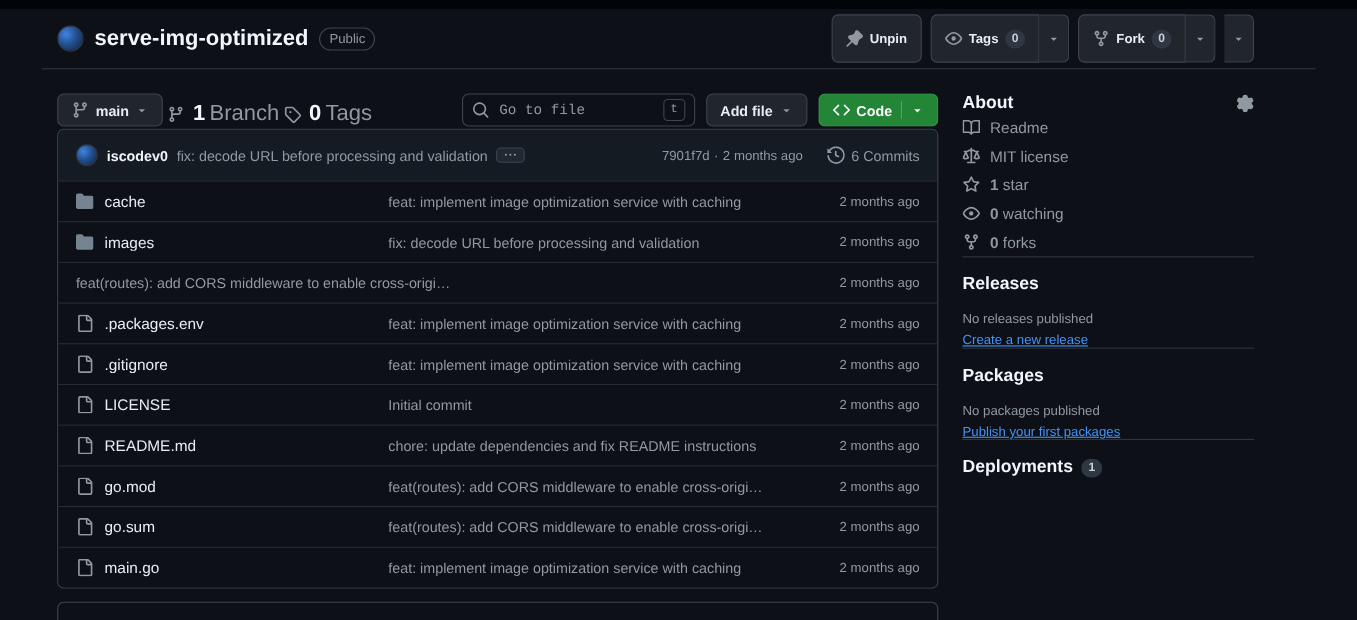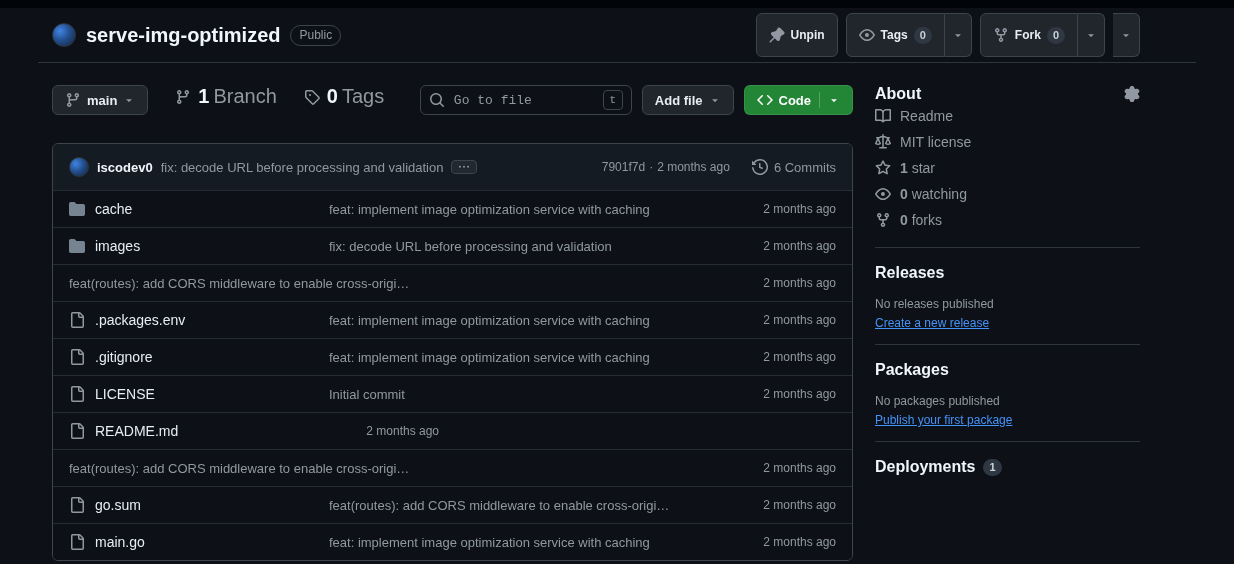--- a/index.html
+++ b/index.html
@@ -41,67 +41,67 @@
   .ic{display:inline-flex;align-items:center;line-height:0}
   .muted-ic{color:var(--muted)}
   .star-gold{color:var(--gold)}
   .header-divider{margin:13px 38px 0;border-bottom:1px solid var(--border-soft)}
   
   .content{display:flex;gap:22px;margin-top:22px}
   .main-col{width:801px;flex:none}
   .side-col{width:265px;flex:none}
   
   .toolbar{display:flex;align-items:center;justify-content:space-between;height:30px}
-  .toolbar-left{display:flex;align-items:flex-start;gap:27px}
+  .toolbar-left{display:flex;align-items:flex-end;gap:4px}
   .btn-md{height:30px;font-size:13px}
   .meta-link{display:inline-flex;align-items:center;gap:7px;font-size:20px;
     color:var(--muted);text-decoration:none}
   .meta-link strong{color:var(--text-strong);font-weight:700}
   .meta-link .lbl{margin-left:4px}
   .toolbar-right{display:flex;align-items:center;gap:10px}
   .search-box{display:flex;align-items:center;gap:7px;width:212px;height:30px;
     padding:0 8px;border:1px solid var(--border);border-radius:6px;background:var(--bg)}
   .search-box input{flex:1;min-width:0;background:transparent;border:0;outline:none;
     color:var(--text);font-size:13px;font-family:Liberation Mono, monospace}
   .search-box input::placeholder{color:var(--muted)}
   .key-hint{width:20px;height:20px;border:1px solid var(--border);border-radius:4px;
     color:var(--muted);font-size:11px;display:flex;align-items:center;justify-content:center;
     font-family:"Liberation Mono",monospace;flex:none}
   .btn-primary{background:var(--green);border-color:rgba(240,246,252,0.1);color:#fff}
   .code-divider{width:1px;height:16px;background:rgba(240,246,252,0.25);margin:0 2px}
   
-  .file-table{margin-top:28px;border:1px solid var(--border);border-radius:6px;
+  .file-table{margin-top:2px;border:1px solid var(--border);border-radius:6px;
     overflow:hidden;background:var(--bg)}
   .commit-bar{display:flex;align-items:center;gap:8px;height:46px;padding:0 16px;
     background:var(--panel);font-size:13px}
   .commit-author{font-weight:700;color:var(--text-strong);text-decoration:none}
   .commit-msg-link{color:var(--muted);text-decoration:none;white-space:nowrap;
     overflow:hidden;text-overflow:ellipsis;flex:0 1 auto}
   .expander{display:inline-flex;align-items:center;justify-content:center;
     height:14px;padding:0 4px;background:#212830;border:1px solid var(--border);
     border-radius:4px;color:var(--muted);flex:none}
   .commit-meta{margin-left:auto;color:var(--muted);font-size:12px;
     display:flex;gap:4px;align-items:center;white-space:nowrap}
   .hash{color:var(--muted);text-decoration:none}
   .commits-link{display:flex;align-items:center;gap:6px;color:var(--muted);
     font-size:13px;margin-left:14px;text-decoration:none;white-space:nowrap}
   .file-row{display:flex;align-items:center;height:37px;padding:0 16px;
     border-top:1px solid var(--row-line);background:var(--bg)}
-  .cell-name{width:260px;flex:none;display:flex;align-items:center;gap:10px;overflow:hidden}
+  .cell-name{width:284px;flex:none;display:flex;align-items:center;gap:10px;overflow:hidden}
   .folder-ic{color:#768390}
   .file-ic{color:var(--muted)}
   .file-name{color:var(--text);font-size:14px;text-decoration:none;white-space:nowrap}
   .cell-msg{flex:1;min-width:0;overflow:hidden}
   .commit-msg{color:var(--muted);font-size:13px;text-decoration:none;display:block;
     white-space:nowrap;overflow:hidden;text-overflow:ellipsis}
   .cell-time{width:110px;flex:none;text-align:right;color:var(--muted);font-size:12px;white-space:nowrap}
   .readme-sliver{margin-top:12px;height:40px;border:1px solid var(--border);
     border-radius:6px;background:var(--bg)}
   
-  .side-section{padding-bottom:14px;margin-bottom:16px;border-bottom:1px solid var(--border-soft)}
+  .side-section{margin-bottom:16px;border-bottom:1px solid var(--border-soft)}
   .side-section.last{border-bottom:0;margin-bottom:0}
   .side-heading{font-size:16px;font-weight:700;color:var(--text-strong);margin:0;
     display:flex;align-items:center;gap:8px}
   .side-heading-row{display:flex;justify-content:space-between;align-items:center}
   .about-desc{font-style:italic;color:var(--muted);margin:15px 0;line-height:1.5;font-size:14px}
   .about-item{display:flex;align-items:center;gap:9px;color:var(--muted);
     font-size:14px;height:26px}
   .about-item .count{font-weight:700}
   .side-empty{font-size:12px;color:var(--muted);margin:15px 0 3px}
   .side-link{font-size:12px;color:var(--link);text-decoration:underline;display:inline-block}
@@ -352,23 +352,34 @@
           </div>
           <div class="file-row" data-interactable="false">
             <div class="cell-name" data-interactable="false">
               <span class="ic file-ic" data-interactable="false">
                 <svg width="16" height="16" viewBox="0 0 16 16" fill="currentColor" aria-hidden="true">
                   <path d="M2 1.75C2 .784 2.784 0 3.75 0h6.586c.464 0 .909.184 1.237.513l2.914 2.914c.329.328.513.773.513 1.237v9.586A1.75 1.75 0 0 1 13.25 16h-9.5A1.75 1.75 0 0 1 2 14.25Zm1.75-.25a.25.25 0 0 0-.25.25v12.5c0 .138.112.25.25.25h9.5a.25.25 0 0 0 .25-.25V6h-2.75A1.75 1.75 0 0 1 9 4.25V1.5Zm6.75.062V4.25c0 .138.112.25.25.25h2.688l-.011-.013-2.914-2.914-.013-.011Z"></path>
                 </svg>
               </span>
               <a class="file-name" data-interactable="true">README.md</a>
             </div>
-            <div class="cell-time" data-interactable="false">2 months ago</div>
-          </div>
-          <div class="file-row" data-interactable="false">
+            <div class="cell-msg" data-interactable="false">
+              <a class="commit-msg" data-interactable="true">chore: update dependencies and fix README instructions</a>
+            </div>
+            <div class="cell-time" data-interactable="false">2 months ago</div>
+          </div>
+          <div class="file-row" data-interactable="false">
+            <div class="cell-name" data-interactable="false">
+              <span class="ic file-ic" data-interactable="false">
+                <svg width="16" height="16" viewBox="0 0 16 16" fill="currentColor" aria-hidden="true">
+                  <path d="M2 1.75C2 .784 2.784 0 3.75 0h6.586c.464 0 .909.184 1.237.513l2.914 2.914c.329.328.513.773.513 1.237v9.586A1.75 1.75 0 0 1 13.25 16h-9.5A1.75 1.75 0 0 1 2 14.25Zm1.75-.25a.25.25 0 0 0-.25.25v12.5c0 .138.112.25.25.25h9.5a.25.25 0 0 0 .25-.25V6h-2.75A1.75 1.75 0 0 1 9 4.25V1.5Zm6.75.062V4.25c0 .138.112.25.25.25h2.688l-.011-.013-2.914-2.914-.013-.011Z"></path>
+                </svg>
+              </span>
+              <a class="file-name" data-interactable="true">go.mod</a>
+            </div>
             <div class="cell-msg" data-interactable="false">
               <a class="commit-msg" data-interactable="true">feat(routes): add CORS middleware to enable cross-origi…</a>
             </div>
             <div class="cell-time" data-interactable="false">2 months ago</div>
           </div>
           <div class="file-row" data-interactable="false">
             <div class="cell-name" data-interactable="false">
               <span class="ic file-ic" data-interactable="false">
                 <svg width="16" height="16" viewBox="0 0 16 16" fill="currentColor" aria-hidden="true">
                   <path d="M2 1.75C2 .784 2.784 0 3.75 0h6.586c.464 0 .909.184 1.237.513l2.914 2.914c.329.328.513.773.513 1.237v9.586A1.75 1.75 0 0 1 13.25 16h-9.5A1.75 1.75 0 0 1 2 14.25Zm1.75-.25a.25.25 0 0 0-.25.25v12.5c0 .138.112.25.25.25h9.5a.25.25 0 0 0 .25-.25V6h-2.75A1.75 1.75 0 0 1 9 4.25V1.5Zm6.75.062V4.25c0 .138.112.25.25.25h2.688l-.011-.013-2.914-2.914-.013-.011Z"></path>
@@ -457,21 +468,21 @@
 
     <section class="side-section" data-interactable="false">
       <h2 class="side-heading" data-interactable="true">Releases</h2>
       <p class="side-empty" data-interactable="false">No releases published</p>
       <a class="side-link" data-interactable="true">Create a new release</a>
     </section>
 
     <section class="side-section" data-interactable="false">
       <h2 class="side-heading" data-interactable="true">Packages</h2>
       <p class="side-empty" data-interactable="false">No packages published</p>
-      <a class="side-link" data-interactable="true">Publish your first package</a>
+      <a class="side-link" data-interactable="true">Publish your first packages</a>
     </section>
 
     <section class="side-section last" data-interactable="false">
       <h2 class="side-heading" data-interactable="true">
         <span data-interactable="false">Deployments</span>
         <span class="counter" data-interactable="false">1</span>
       </h2>
     </section>
   </aside>
 </div>

